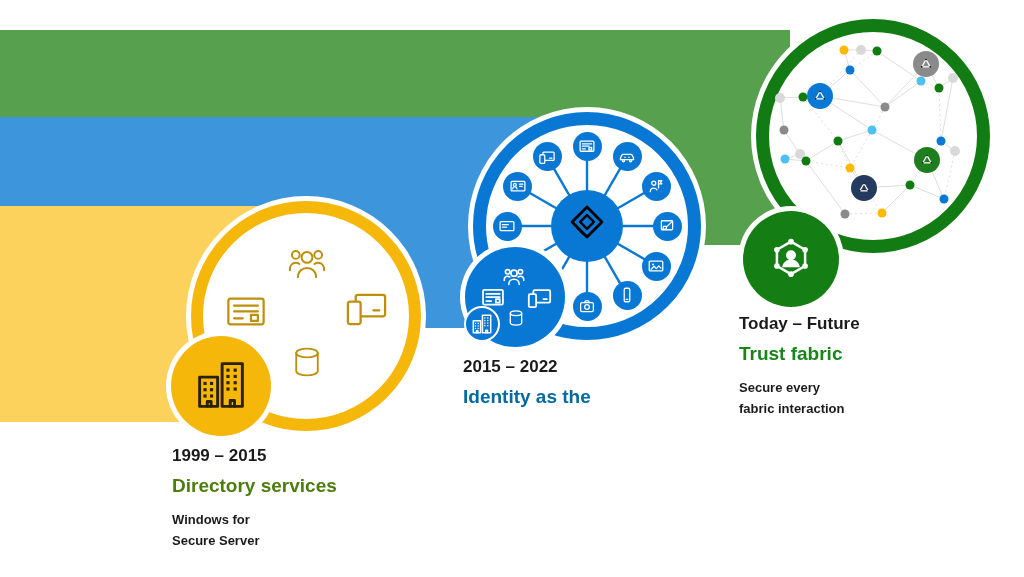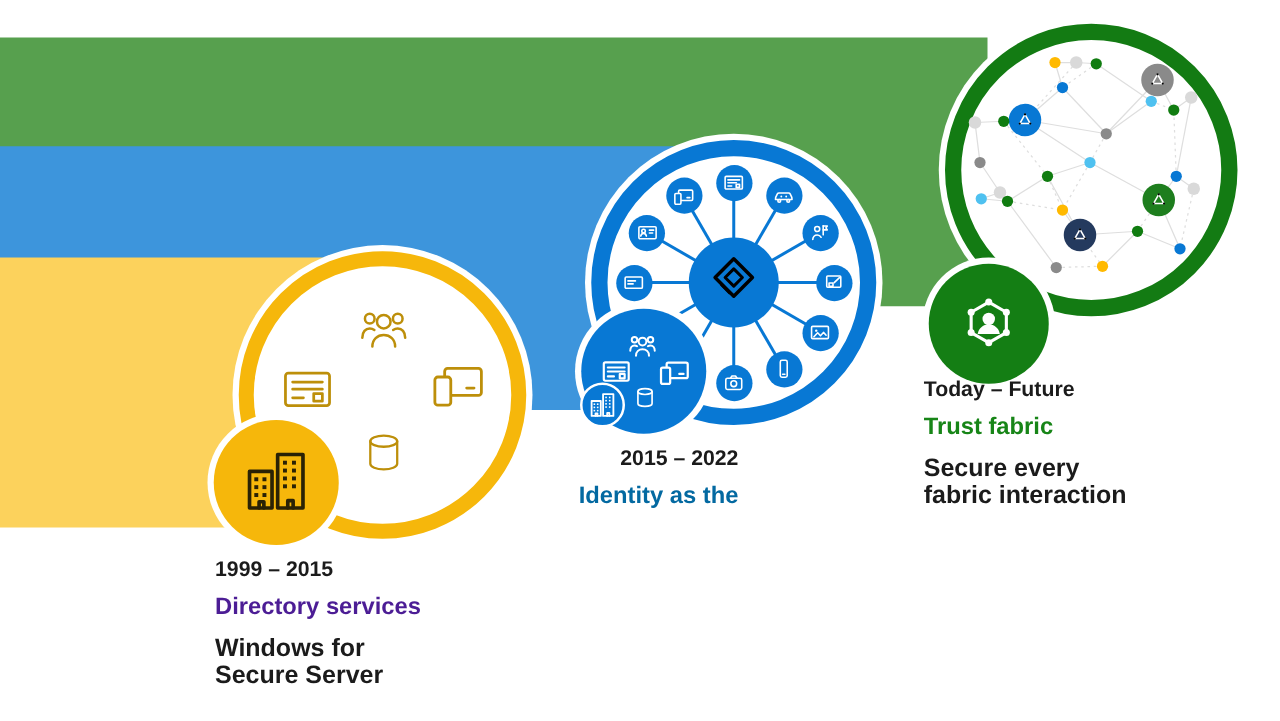--- a/index.html
+++ b/index.html
@@ -30,26 +30,26 @@
   .islot svg,.spoke svg{stroke:currentColor;fill:none;stroke-linecap:round;stroke-linejoin:round;}
   .gold{color:#BD8F0A;--iconbg:#fff;}
   .gold svg{stroke-width:1.15;}
   .wht{color:#fff;--iconbg:#0878D4;}
   .wht svg{stroke-width:1.6;}
   .dark{color:#2A2205;--iconbg:#F6B70B;}
   .dark svg{stroke-width:1.3;}
   .spoke svg{stroke-width:1.7;color:#fff;--iconbg:#0878D4;}
   .tb{position:absolute;color:#1b1b1b;}
   #tb1{left:172px;top:446px;}
-  #tb2{left:463px;top:357px;text-align:right;}
-  #tb3{left:739px;top:302px;}
+  #tb2{left:463px;top:357px;}
+  #tb3{left:739px;top:314px;}
   .period{font-size:17px;font-weight:700;margin-bottom:7px;}
   .title{font-size:19px;font-weight:700;line-height:26.5px;margin-bottom:9px;}
   .title span{display:block;}
-  .sub{font-size:20px;font-weight:600;line-height:21.5px;}
+  .sub{font-size:13px;font-weight:600;line-height:21.5px;}
   .sub .ln{display:block;}
 </style>
 </head>
 <body>
 
 <div id="stage">
 
   <div class="band" id="b-green" style="background: rgb(87, 160, 78);"></div>
   <div class="band" id="b-blue" style="background: rgb(61, 149, 220);"></div>
   <div class="band" id="b-yellow" style="background: rgb(252, 210, 92);"></div>
@@ -440,21 +440,21 @@
             <circle cx="11" cy="15.5" r="2.6"></circle>
             <circle cx="24" cy="20.5" r="4.6"></circle>
             <path d="M15.8,31.5c.9-4.6 4.2-7 8.2-7s7.3,2.4 8.2,7z"></path>
           </g>
         </svg>
       </span>
   </div>
 
   <div class="tb" id="tb1">
     <div class="period">1999 – 2015</div>
-    <div class="title" style="color: #4c1d95;">
+    <div class="title" style="color: #4d7c0f;">
         <span>Directory services</span>
       </div>
     <div class="sub">
       <span class="ln">Windows for</span>
       <span class="ln">Secure Server</span>
     </div>
   </div>
   <div class="tb" id="tb2">
     <div class="period">2015 – 2022</div>
     <div class="title" style="color: #0369a1;">

